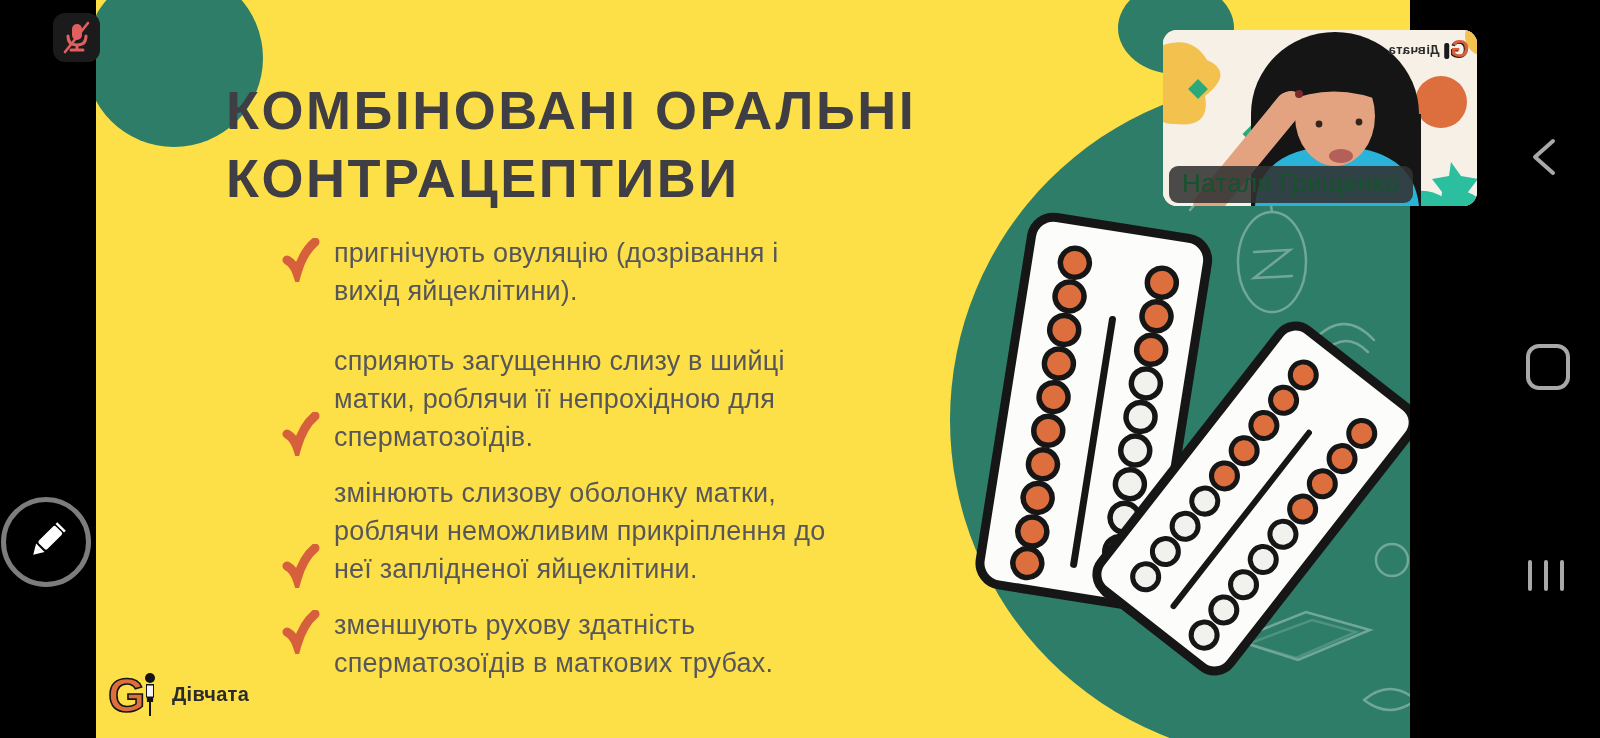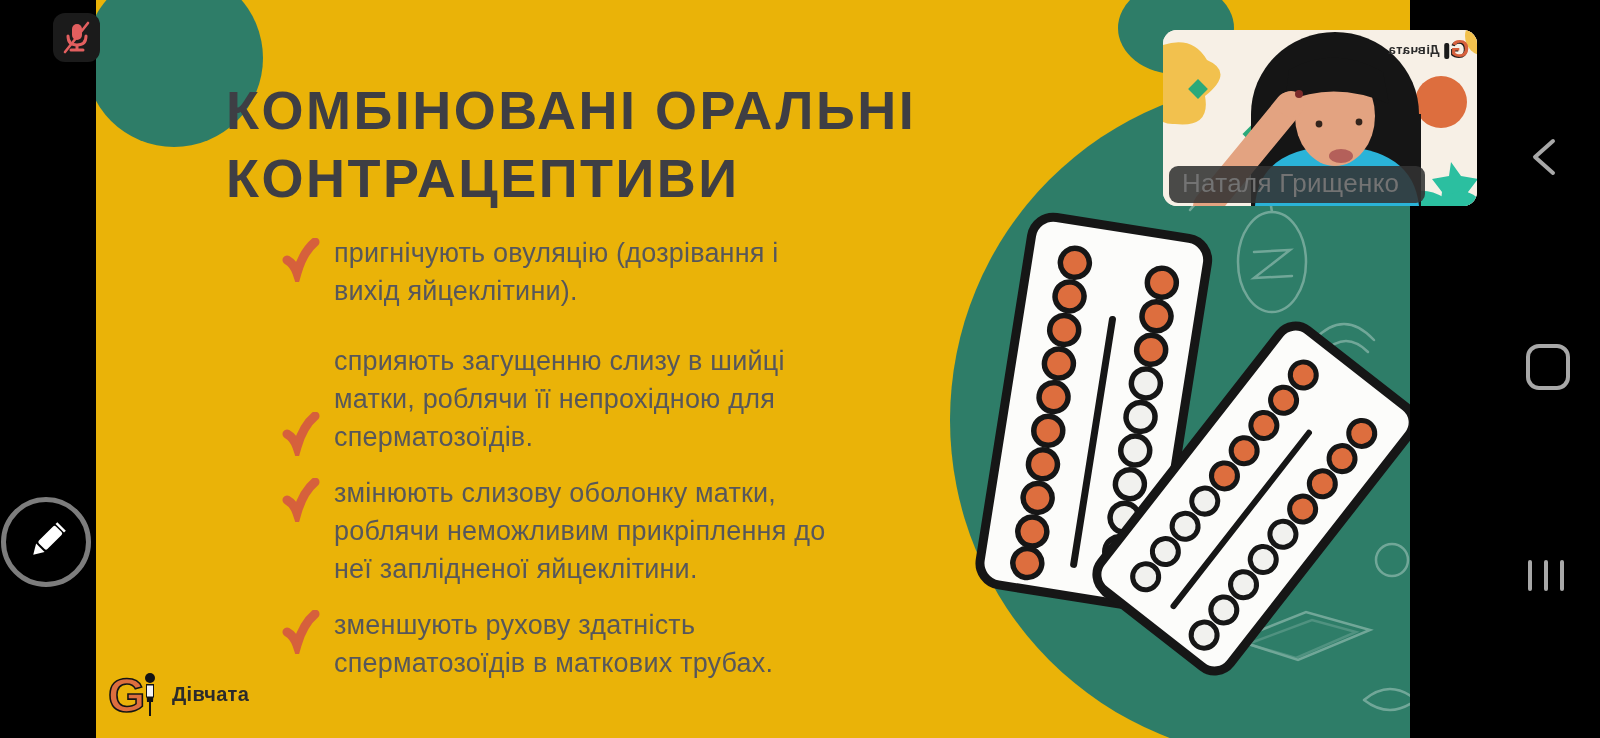--- a/index.html
+++ b/index.html
@@ -1,39 +1,39 @@
 <!DOCTYPE html>
 <html><head>
 <meta charset="utf-8">
 <style>
   html,body{margin:0;padding:0;background:#000;}
   *{box-sizing:border-box;}
   .stage{position:relative;width:1600px;height:738px;background:#000;overflow:hidden;
          font-family:"Liberation Sans",sans-serif;}
 
   
-  .slide{position:absolute;left:96px;top:0;width:1314px;height:738px;background:#eab308;overflow:hidden;}
+  .slide{position:absolute;left:96px;top:0;width:1314px;height:738px;background:#fde047;overflow:hidden;}
   .circle-tl{position:absolute;left:-11px;top:-31px;width:178px;height:178px;border-radius:50%;background:#2E7D68;}
   .illus{position:absolute;left:0;top:0;z-index:1;}
   .slide-title{position:absolute;left:130px;top:76px;z-index:2;font-size:54px;line-height:68px;
                font-weight:600;letter-spacing:2.5px;color:#3E3E44;white-space:pre-line;}
   .bullet{position:absolute;z-index:2;display:flex;align-items:flex-start;}
   .bullet .check{flex:0 0 auto;margin-top:4px;}
   .bullet .btxt{margin-left:14px;font-size:27px;line-height:38px;color:#57575B;
                 letter-spacing:0.2px;white-space:pre-line;}
-  .b1{left:186px;top:234px;} .b2{left:186px;top:342px;align-items:flex-end;} .b3{left:186px;top:474px;} .b4{left:186px;top:606px;}
+  .b1{left:186px;top:234px;} .b2{left:186px;top:342px;align-items:flex-end;} .b3{left:186px;top:474px;align-items:flex-end;} .b4{left:186px;top:606px;}
 
   .brand{position:absolute;left:10px;top:668px;z-index:2;display:flex;align-items:center;}
   .brand-text{margin-left:10px;font-size:20px;font-weight:700;color:#2B2B2B;letter-spacing:0.3px;}
 
   
   .video-tile{position:absolute;left:1163px;top:30px;width:314px;height:176px;border-radius:14px;
               overflow:hidden;background:#F7F0E6;z-index:6;}
-  .name-tag{position:absolute;left:6px;top:136px;padding:2px 26px 4px 13px;background:rgba(50,50,50,0.88);
-            border-radius:9px;color:#737373;font-size:26px;letter-spacing:0.3px;z-index:3;}
+  .name-tag{position:absolute;left:6px;top:136px;padding:2px 14px 4px 13px;background:rgba(50,50,50,0.88);
+            border-radius:9px;color:#14532d;font-size:26px;letter-spacing:0.3px;z-index:3;}
   .watermark{position:absolute;top:8px;right:8px;z-index:3;display:flex;align-items:center;
              transform:scaleX(-1);}
   .wm-g{font-size:24px;font-weight:800;color:#D6603C;text-shadow:1px 1px 0 #1a1a1a;line-height:22px;}
   .wm-figure{width:5px;height:16px;background:#1a1a1a;margin:4px 2px 0 1px;border-radius:2px;}
   .wm-text{font-size:13px;font-weight:700;color:#2B2B2B;margin-left:3px;letter-spacing:0.4px;}
 
   
   .mic-badge{position:absolute;left:53px;top:13px;width:47px;height:49px;border-radius:12px;
              background:#1B1B1B;z-index:7;display:flex;align-items:center;justify-content:center;}
   .pencil-fab{position:absolute;left:1px;top:497px;width:90px;height:90px;border-radius:50%;

